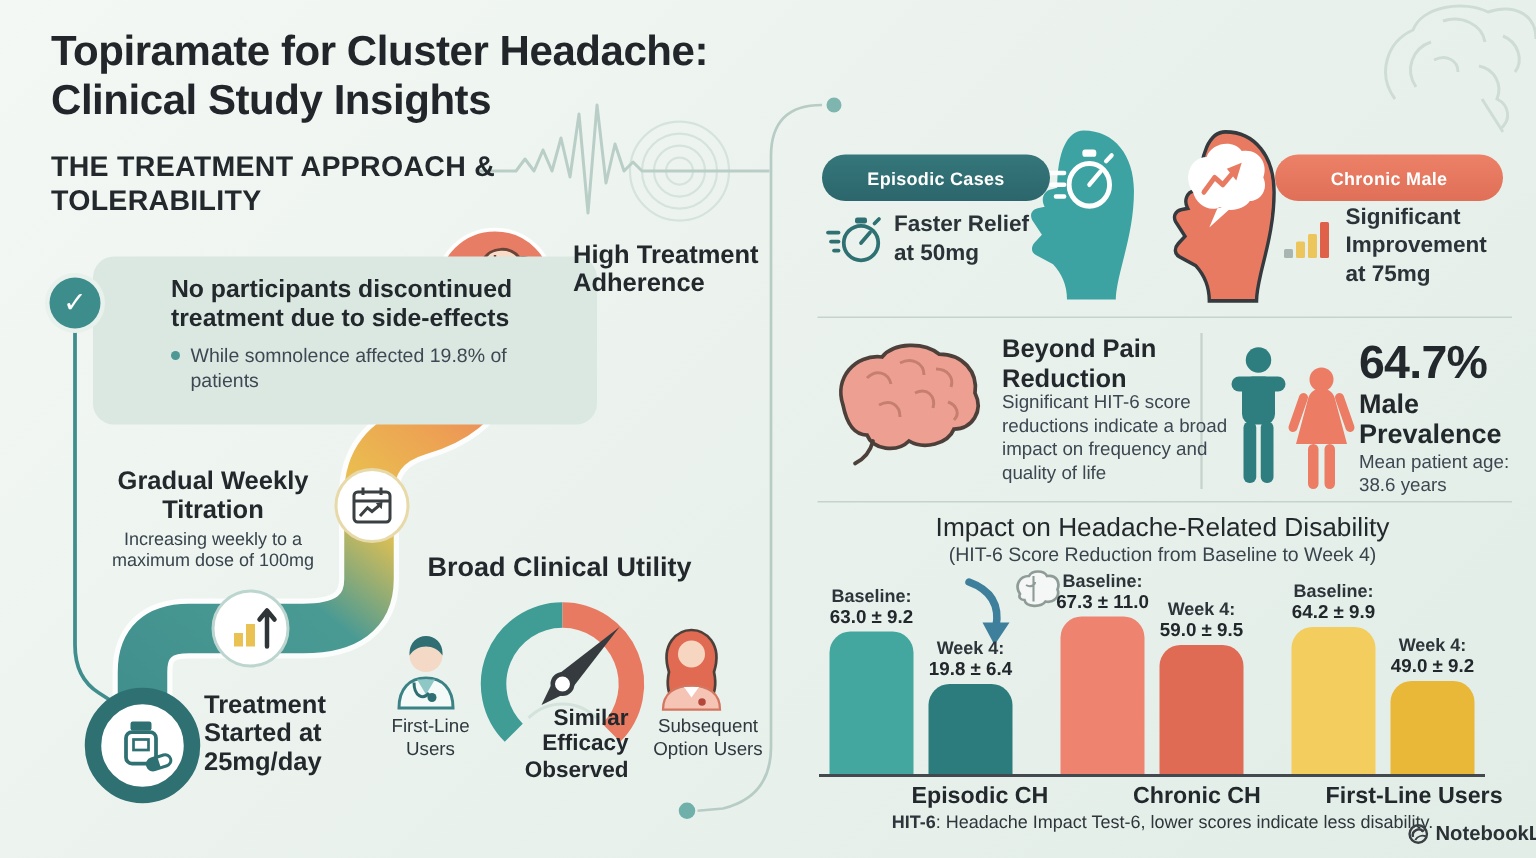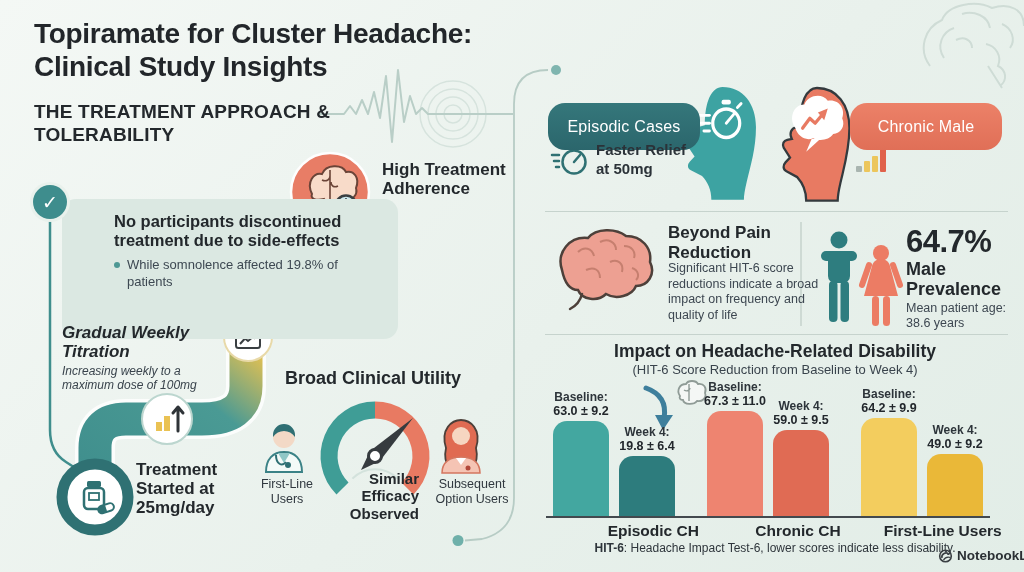--- a/index.html
+++ b/index.html
@@ -3,53 +3,53 @@
 <meta charset="utf-8">
 <style>
   html,body{margin:0;padding:0;}
   #root{position:relative;width:1024px;height:572px;overflow:hidden;
     font-family:"Liberation Sans","DejaVu Sans",sans-serif;color:#23282c;
     background:linear-gradient(135deg,#f4f8f5 0%,#e9f1ec 55%,#e2ede7 100%);}
   .abs{position:absolute;}
   
   .main-title{left:34px;top:18px;width:478px;font-size:28px;line-height:1.17;font-weight:800;letter-spacing:-.3px;color:#22262a;}
   .sub-title{left:34px;top:100px;width:320px;font-size:19px;line-height:1.22;font-weight:800;letter-spacing:.2px;}
-  .tol-card{left:62px;top:171px;width:336px;height:140px;background:#dbe8e2;border-radius:14px;box-sizing:border-box;padding:13px 16px 10px 52px;margin-top:28px;}
+  .tol-card{left:62px;top:171px;width:336px;height:112px;background:#dbe8e2;border-radius:14px;box-sizing:border-box;padding:13px 16px 10px 52px;}
   .tol-head{font-size:16.5px;line-height:1.16;font-weight:800;}
   .tol-bullet{margin-top:7px;font-size:13px;line-height:1.25;color:#3d4852;display:flex;gap:7px;width:240px;}
   .tol-bullet .dot{flex:0 0 auto;width:6px;height:6px;border-radius:50%;background:#4d9894;margin-top:5px;}
   .check-circle{left:33px;top:185px;width:34px;height:34px;border-radius:50%;background:#3e8d8d;
     box-shadow:0 0 0 3px #e9f1ec;display:flex;align-items:center;justify-content:center;
     color:#fff;font-size:19px;font-weight:800;}
-  .step-titration{left:62px;top:323px;width:160px;text-align:left;font-style:italic;}
+  .step-titration{left:62px;top:311px;width:160px;text-align:center;}
   .step-titration .t{font-size:17px;line-height:1.12;font-weight:800;}
   .step-titration .s{margin-top:3px;font-size:12px;line-height:1.2;color:#39434c;}
   .step-adherence{left:382px;top:160px;width:125px;font-size:17px;line-height:1.12;font-weight:800;}
   .step-start{left:136px;top:460px;width:115px;font-size:17px;line-height:1.12;font-weight:800;}
   .utility-title{left:268px;top:368px;width:210px;text-align:center;font-size:18px;font-weight:800;}
   .utility-left{left:248px;top:477px;width:78px;text-align:center;font-size:12.5px;line-height:1.2;color:#30383f;}
   .utility-right{left:424px;top:477px;width:96px;text-align:center;font-size:12.5px;line-height:1.2;color:#30383f;}
   .gauge-label{left:331px;top:470px;width:88px;text-align:right;font-size:15px;line-height:1.15;font-weight:800;}
   
   .rp-title{left:597px;top:55px;width:400px;font-size:19px;font-weight:800;letter-spacing:.2px;}
-  .pill{height:47px;border-radius:17px;display:flex;align-items:center;justify-content:center;
-    color:#fff;font-size:16px;font-weight:400;letter-spacing:.2px;}
+  .pill{height:31px;border-radius:17px;display:flex;align-items:center;justify-content:center;
+    color:#fff;font-size:12px;font-weight:700;letter-spacing:.2px;}
   .pill-episodic{left:548px;top:103px;width:152px;background:linear-gradient(180deg,#35777b,#2b666c);}
   .pill-chronic{left:850px;top:103px;width:152px;background:linear-gradient(180deg,#ec8168,#e06f57);}
   .stat{font-size:15px;line-height:1.25;color:#2b3238;font-weight:600;}
   .stat b{font-weight:800;}
   .stat-episodic{left:596px;top:141px;width:102px;}
   .stat-chronic{left:897px;top:136px;width:108px;}
   .divider-h{height:0;border-top:1.5px solid #c6d3cd;}
   .beyond-title{left:668px;top:223px;width:125px;font-size:17px;line-height:1.15;font-weight:800;}
   .beyond-body{left:668px;top:261px;width:160px;font-size:12.5px;line-height:1.25;color:#3d4751;}
   .prev-value{left:906px;top:224px;font-size:31px;font-weight:800;letter-spacing:-.5px;}
   .prev-label{left:906px;top:259px;width:110px;font-size:18px;line-height:1.12;font-weight:800;}
   .prev-sub{left:906px;top:301px;width:112px;font-size:12.5px;line-height:1.2;color:#3d4751;}
-  .chart-title{left:545px;top:341px;width:460px;text-align:center;font-size:17.5px;font-weight:700;}
+  .chart-title{left:545px;top:341px;width:460px;text-align:center;font-size:17.5px;font-weight:400;}
   .chart-sub{left:545px;top:362px;width:460px;text-align:center;font-size:13px;color:#39434c;}
   .chart-plot{left:546px;top:376px;width:444px;height:142px;border-bottom:2px solid #43494e;
     display:flex;justify-content:space-between;align-items:flex-end;padding:0 6px;box-sizing:border-box;}
   .bar-group{display:flex;gap:8px;align-items:flex-end;}
   .bar-col{width:58px;display:flex;flex-direction:column;align-items:center;justify-content:flex-end;}
   .bar-label{width:92px;margin:0 -17px 3px;text-align:center;}
   .bar-label-name{font-size:12px;font-weight:600;color:#2d343a;}
   .bar-label-val{font-size:12.5px;font-weight:800;color:#22272c;}
   .bar{width:56px;border-radius:14px 14px 0 0;}
   .chart-cats{left:576px;top:522px;width:444px;display:flex;justify-content:space-between;padding:0 6px;box-sizing:border-box;}
@@ -280,20 +280,24 @@
   <div class="abs gauge-label">Similar Efficacy Observed</div>
 
 
   <div class="abs pill pill-episodic">Episodic Cases</div>
   <div class="abs pill pill-chronic">Chronic Male</div>
 
   <div class="abs stat stat-episodic">
     <span>Faster Relief at</span>
     <b>50mg</b>
   </div>
+  <div class="abs stat stat-chronic">
+    <span>Significant Improvement at</span>
+    <b>75mg</b>
+  </div>
 
   <div class="abs divider-h" style="left:545px;top:211px;width:463px;"></div>
   <div class="abs divider-h" style="left:545px;top:334px;width:463px;"></div>
 
   <div class="abs beyond-title">Beyond Pain Reduction</div>
   <div class="abs beyond-body">Significant HIT-6 score reductions indicate a broad impact on frequency and quality of life</div>
 
   <div class="abs prev-value">64.7%</div>
   <div class="abs prev-label">Male Prevalence</div>
   <div class="abs prev-sub">Mean patient age: 38.6 years</div>

